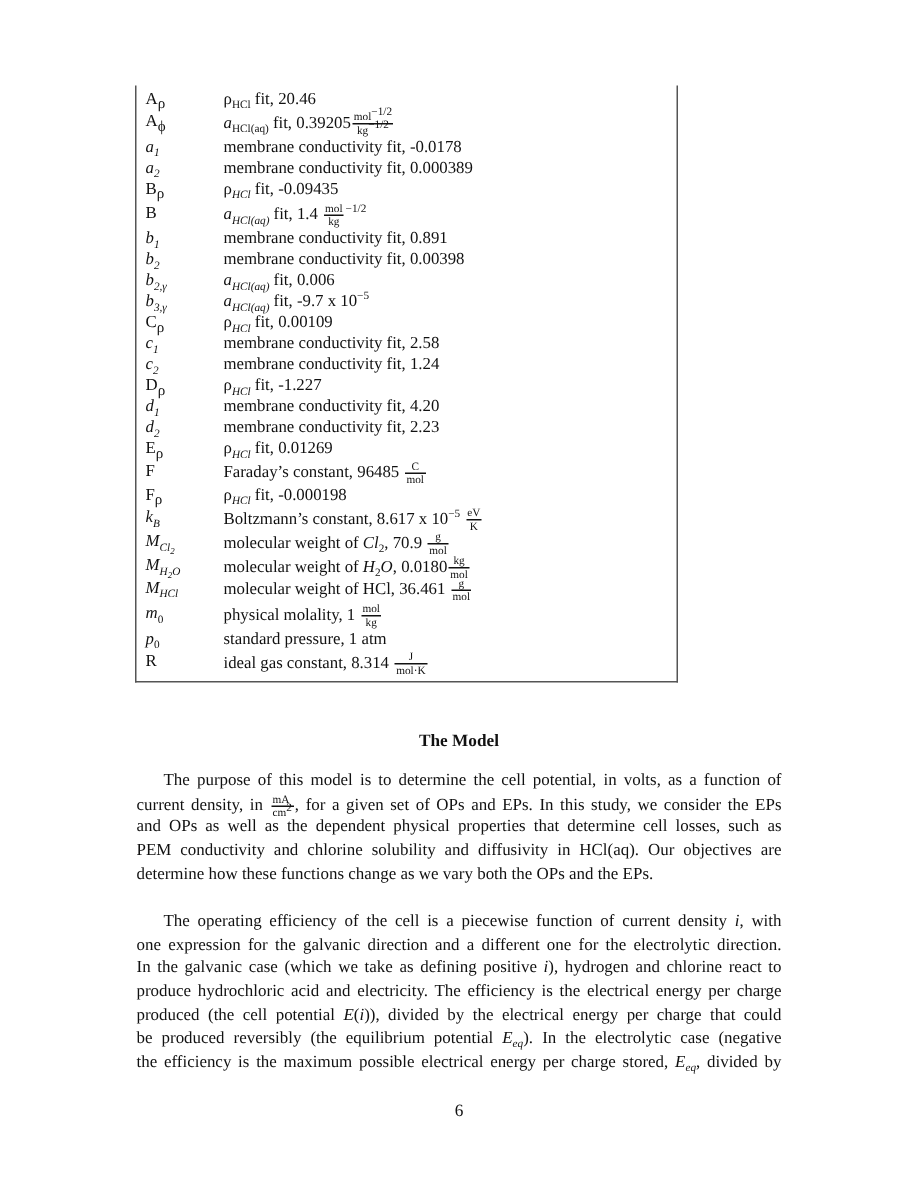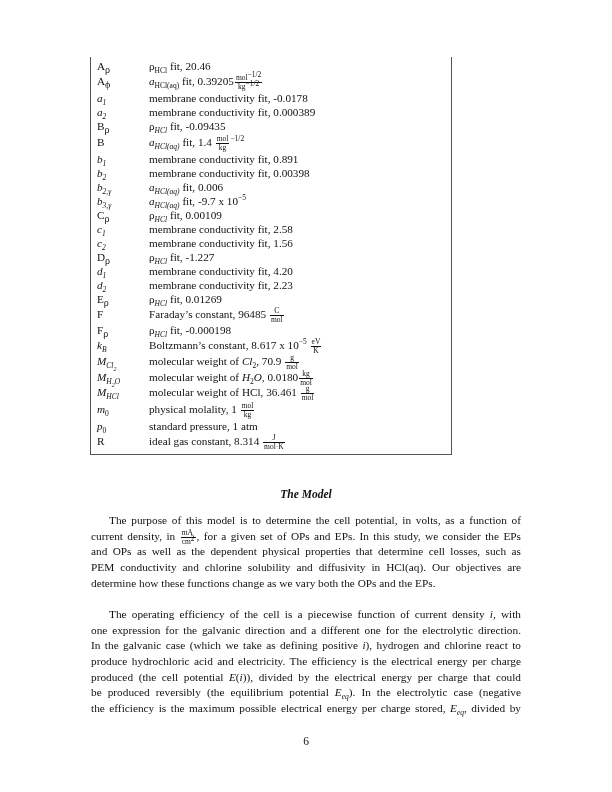--- a/index.html
+++ b/index.html
@@ -9,21 +9,21 @@
                border-left: 1px solid #555; border-right: 1px solid #555; border-bottom: 1px solid #555;
                box-sizing: border-box; }
   .row { position: absolute; left: 0; height: 14px; font-size: 11.2px; line-height: 14px; white-space: nowrap; }
   .sym { position: absolute; left: 6px; }
   .desc { position: absolute; left: 58px; }
   .it { font-style: italic; }
   sub, sup { font-size: 7.5px; line-height: 0; }
   .frac { display: inline-block; vertical-align: middle; text-align: center; font-size: 7.5px; line-height: 8px; margin: 0 1px; }
   .frac .n { display: block; border-bottom: 0.7px solid #111; padding: 0 1px; text-align: center; }
   .frac .d { display: block; padding: 0 1px; }
-  .heading { position: absolute; top: 488px; left: 0; width: 612px; text-align: center; font-weight: bold; font-size: 11.5px; font-style: italic; }
+  .heading { position: absolute; top: 488px; left: 0; width: 612px; text-align: center; font-weight: bold; font-size: 11.5px; }
   .para { position: absolute; left: 91px; width: 430px; font-size: 11.3px; line-height: 15.7px; text-align: justify; }
   .para .line { display: block; text-align: justify; text-align-last: justify; height: 15.7px; }
   .para .line.last { text-align-last: left; }
   .indent { padding-left: 18px; }
   .pagenum { position: absolute; top: 735px; left: 0; width: 612px; text-align: center; font-size: 11.5px; }
 </style>
 </head>
 <body>
 
 <div class="table-box">
@@ -83,21 +83,21 @@
     <span class="desc">ρ<sub class="it">HCl</sub> <span>fit, </span><span>0.00109</span></span>
   </div>
 
   <div class="row" style="top:165px">
     <span class="sym it">c<sub>1</sub></span>
     <span class="desc"><span>membrane conductivity fit, </span><span>2.58</span></span>
   </div>
 
   <div class="row" style="top:179px">
     <span class="sym it">c<sub>2</sub></span>
-    <span class="desc"><span>membrane conductivity fit, </span><span>1.56</span></span>
+    <span class="desc"><span>membrane conductivity fit, </span><span>1.24</span></span>
   </div>
 
   <div class="row" style="top:193px">
     <span class="sym">D<sub style="font-size:10px">ρ</sub></span>
     <span class="desc">ρ<sub class="it">HCl</sub> <span>fit, </span><span>-1.227</span></span>
   </div>
 
   <div class="row" style="top:207px">
     <span class="sym it">d<sub>1</sub></span>
     <span class="desc"><span>membrane conductivity fit, </span><span>4.20</span></span>

